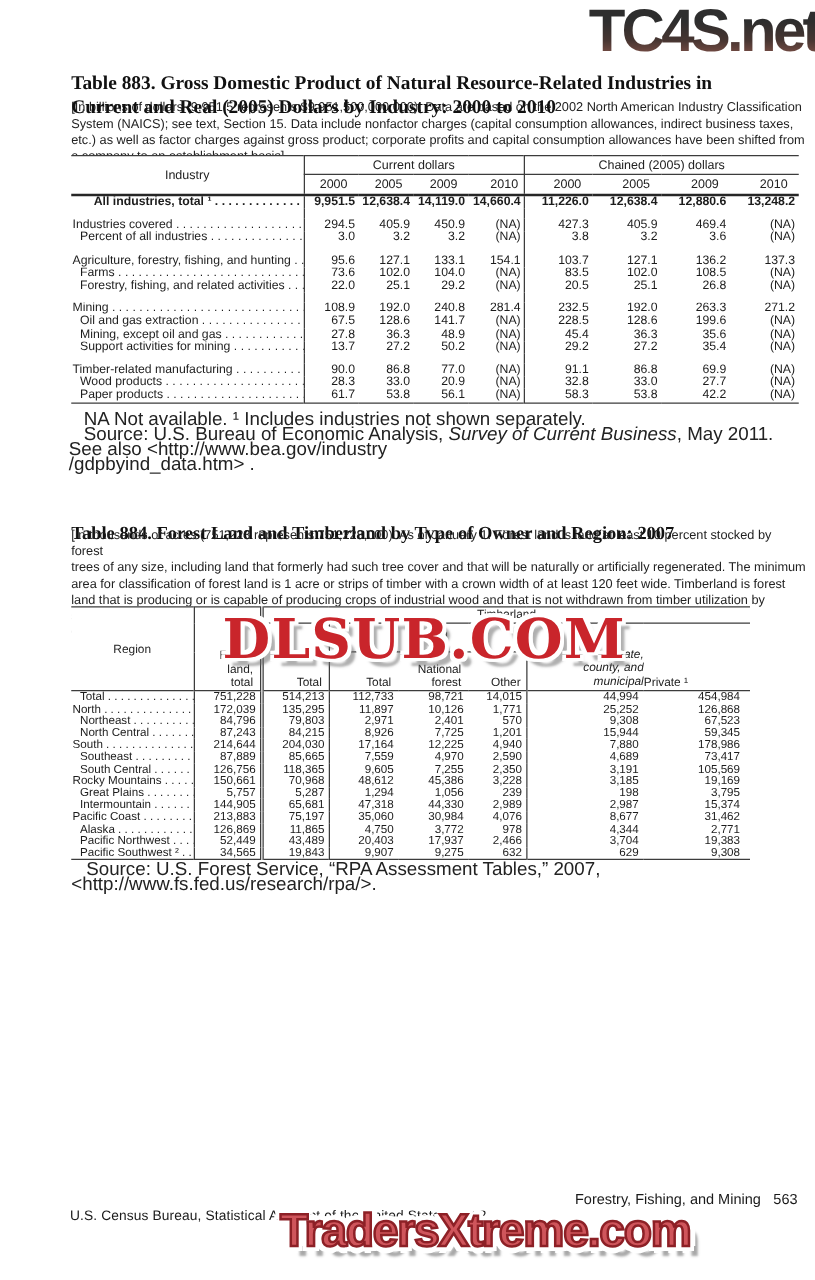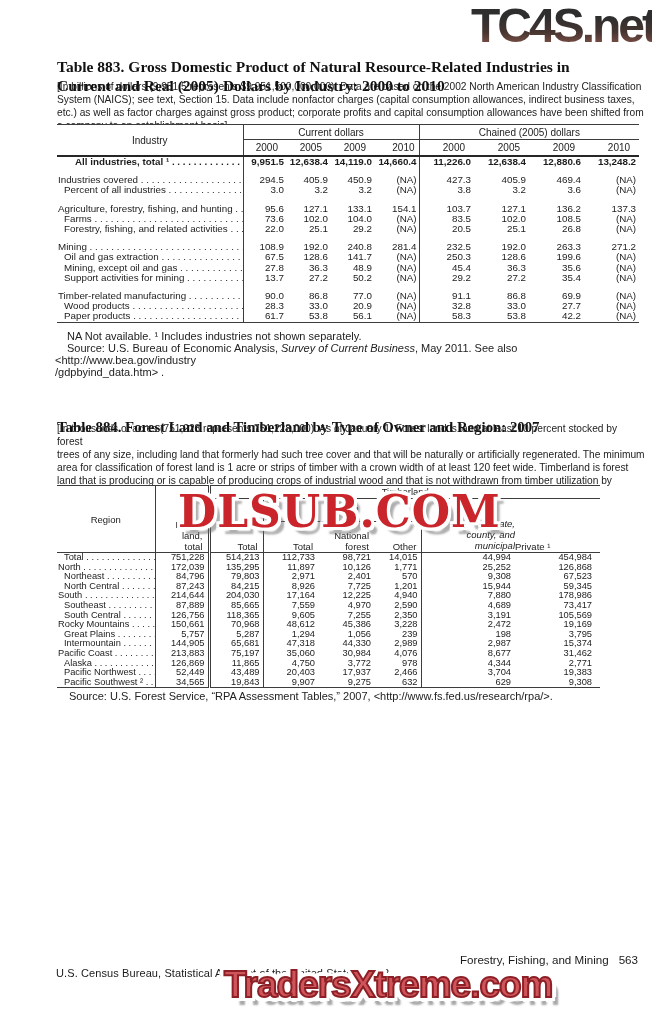--- a/index.html
+++ b/index.html
@@ -62,21 +62,21 @@
   .t884 tbody tr:first-child td{border-top:1px solid #3c3c3c;}
   .t884 td{height:9.2px;line-height:9.6px;}
   .t884 td.lab{border-right:1px solid #3c3c3c;white-space:nowrap;}
   .t884 td.num{text-align:right;padding-right:4px;}
   .t884 td.d0{border-right:3px double #3c3c3c;padding-right:3px;}
   .t884 td.d1{border-right:1px solid #3c3c3c;padding-right:3px;}
   .t884 td.d4{border-right:1px solid #3c3c3c;padding-right:3px;}
   .t884 td.d6{padding-right:8px;}
 
   
-  .fn{position:absolute;left:55px;width:590px;font-size:11px;line-height:12px;color:#222;}
+  .fn{position:absolute;left:55px;width:590px;font-size:15px;line-height:12px;color:#222;}
   .fn .ind{text-indent:12px;}
   .it{font-style:italic;}
 
   
   .running-head{position:absolute;top:953px;right:14px;font-size:11.6px;color:#1a1a1a;}
   .running-head .pg{padding-left:10px;}
   .credit{position:absolute;top:967px;left:56px;font-size:11px;color:#1a1a1a;letter-spacing:0.1px;}
 
   
   .wm-top{position:absolute;top:-2px;right:-3px;
@@ -257,21 +257,21 @@
           <td class="num c5">192.0</td>
           <td class="num c6">263.3</td>
           <td class="num c7">271.2</td>
         </tr>
         <tr>
           <td class="lab ind1"><span class="lt">Oil and gas extraction</span></td>
           <td class="num c0">67.5</td>
           <td class="num c1">128.6</td>
           <td class="num c2">141.7</td>
           <td class="num c3 cd">(NA)</td>
-          <td class="num c4">250.3</td>
+          <td class="num c4">228.5</td>
           <td class="num c5">128.6</td>
           <td class="num c6">199.6</td>
           <td class="num c7">(NA)</td>
         </tr>
         <tr>
           <td class="lab ind1"><span class="lt">Mining, except oil and gas</span></td>
           <td class="num c0">27.8</td>
           <td class="num c1">36.3</td>
           <td class="num c2">48.9</td>
           <td class="num c3 cd">(NA)</td>
@@ -455,21 +455,21 @@
           <td class="num d5">3,191</td>
           <td class="num d6">105,569</td>
         </tr>
         <tr>
           <td class="lab ind0"><span class="lt">Rocky Mountains</span></td>
           <td class="num d0">150,661</td>
           <td class="num d1">70,968</td>
           <td class="num d2">48,612</td>
           <td class="num d3">45,386</td>
           <td class="num d4">3,228</td>
-          <td class="num d5">2,472</td>
+          <td class="num d5">3,185</td>
           <td class="num d6">19,169</td>
         </tr>
         <tr>
           <td class="lab ind1"><span class="lt">Great Plains</span></td>
           <td class="num d0">5,757</td>
           <td class="num d1">5,287</td>
           <td class="num d2">1,294</td>
           <td class="num d3">1,056</td>
           <td class="num d4">239</td>
           <td class="num d5">198</td>

